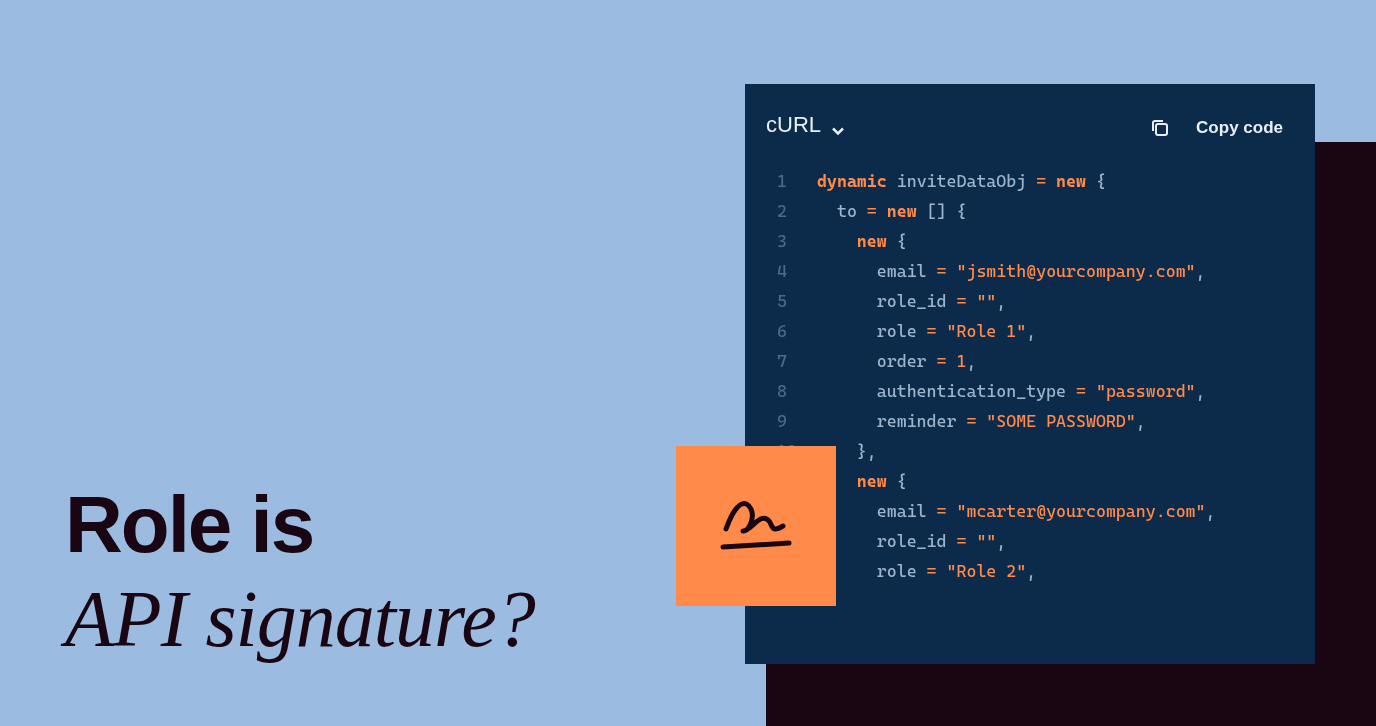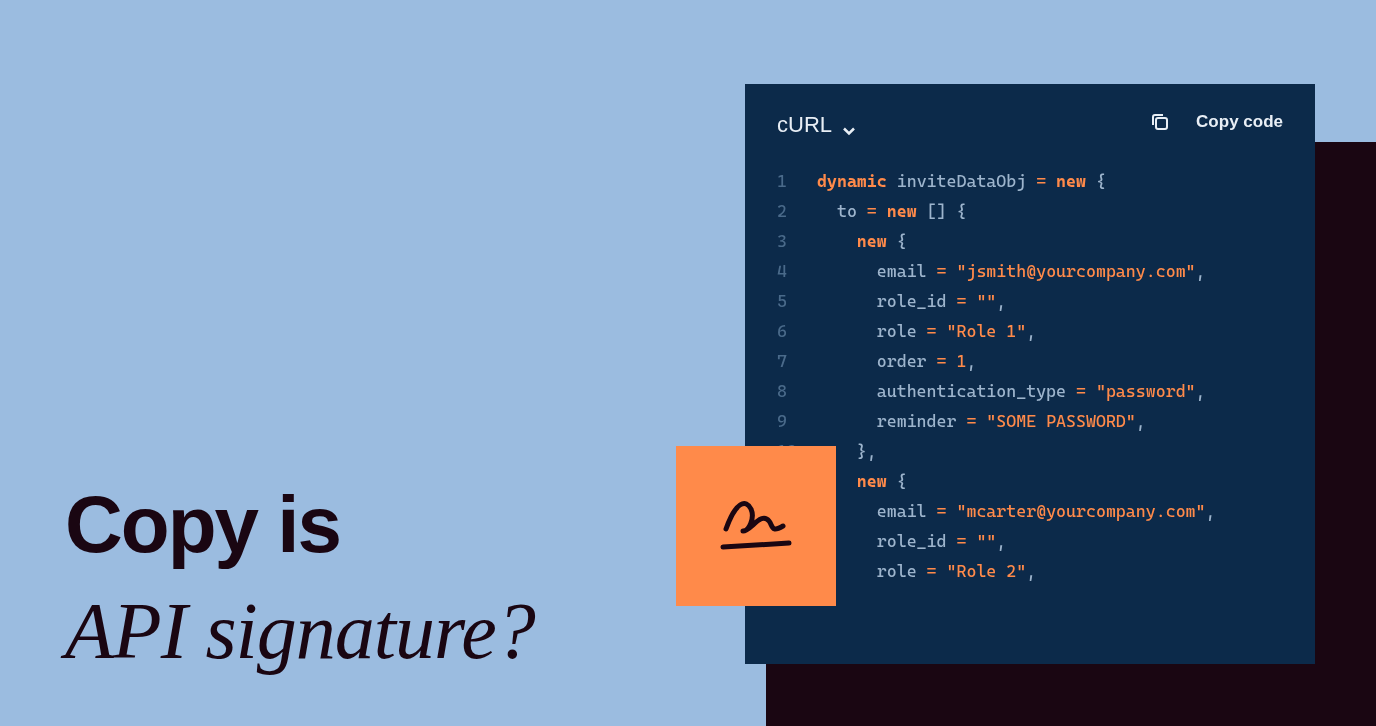--- a/index.html
+++ b/index.html
@@ -31,37 +31,37 @@
       letter-spacing: -2px;
       line-height: 1;
     }
     .heading-line2 {
       font-size: 80px;
       font-weight: 400;
       font-style: italic;
       font-family: Georgia, 'Times New Roman', serif;
       letter-spacing: -1px;
       line-height: 1.15;
-      margin-top: 20px;
+      margin-top: 8px;
     }
     .code-panel {
       position: absolute;
       left: 745px;
       top: 84px;
       width: 570px;
       height: 580px;
       background: #0c2a4a;
       padding: 28px 0 0 0;
       overflow: hidden;
     }
     .code-header {
       display: flex;
       justify-content: space-between;
-      align-items: flex-start;
-      padding: 0 32px 28px 32px;
+      align-items: flex-end;
+      padding: 0 32px 28px 21px;
     }
     .lang-select {
       display: flex;
       align-items: center;
       gap: 10px;
       color: #e8eef5;
       font-size: 22px;
       font-weight: 400;
       cursor: pointer;
     }
@@ -124,21 +124,21 @@
       width: 90px;
       height: 70px;
     }
   </style>
 </head>
 <body>
 
 <div class="dark-block"></div>
 
 <div class="heading">
-  <div class="heading-line1">Copy is</div>
+  <div class="heading-line1">Role is</div>
   <div class="heading-line2">API signature?</div>
 </div>
 
 <div class="code-panel">
   <div class="code-header">
     <div class="lang-select">
       <span>cURL</span>
       <span class="chevron">
         <svg viewBox="0 0 14 14" fill="none" stroke="#e8eef5" stroke-width="2.5">
             <path d="M2 4.5 L7 9.5 L12 4.5"></path>

